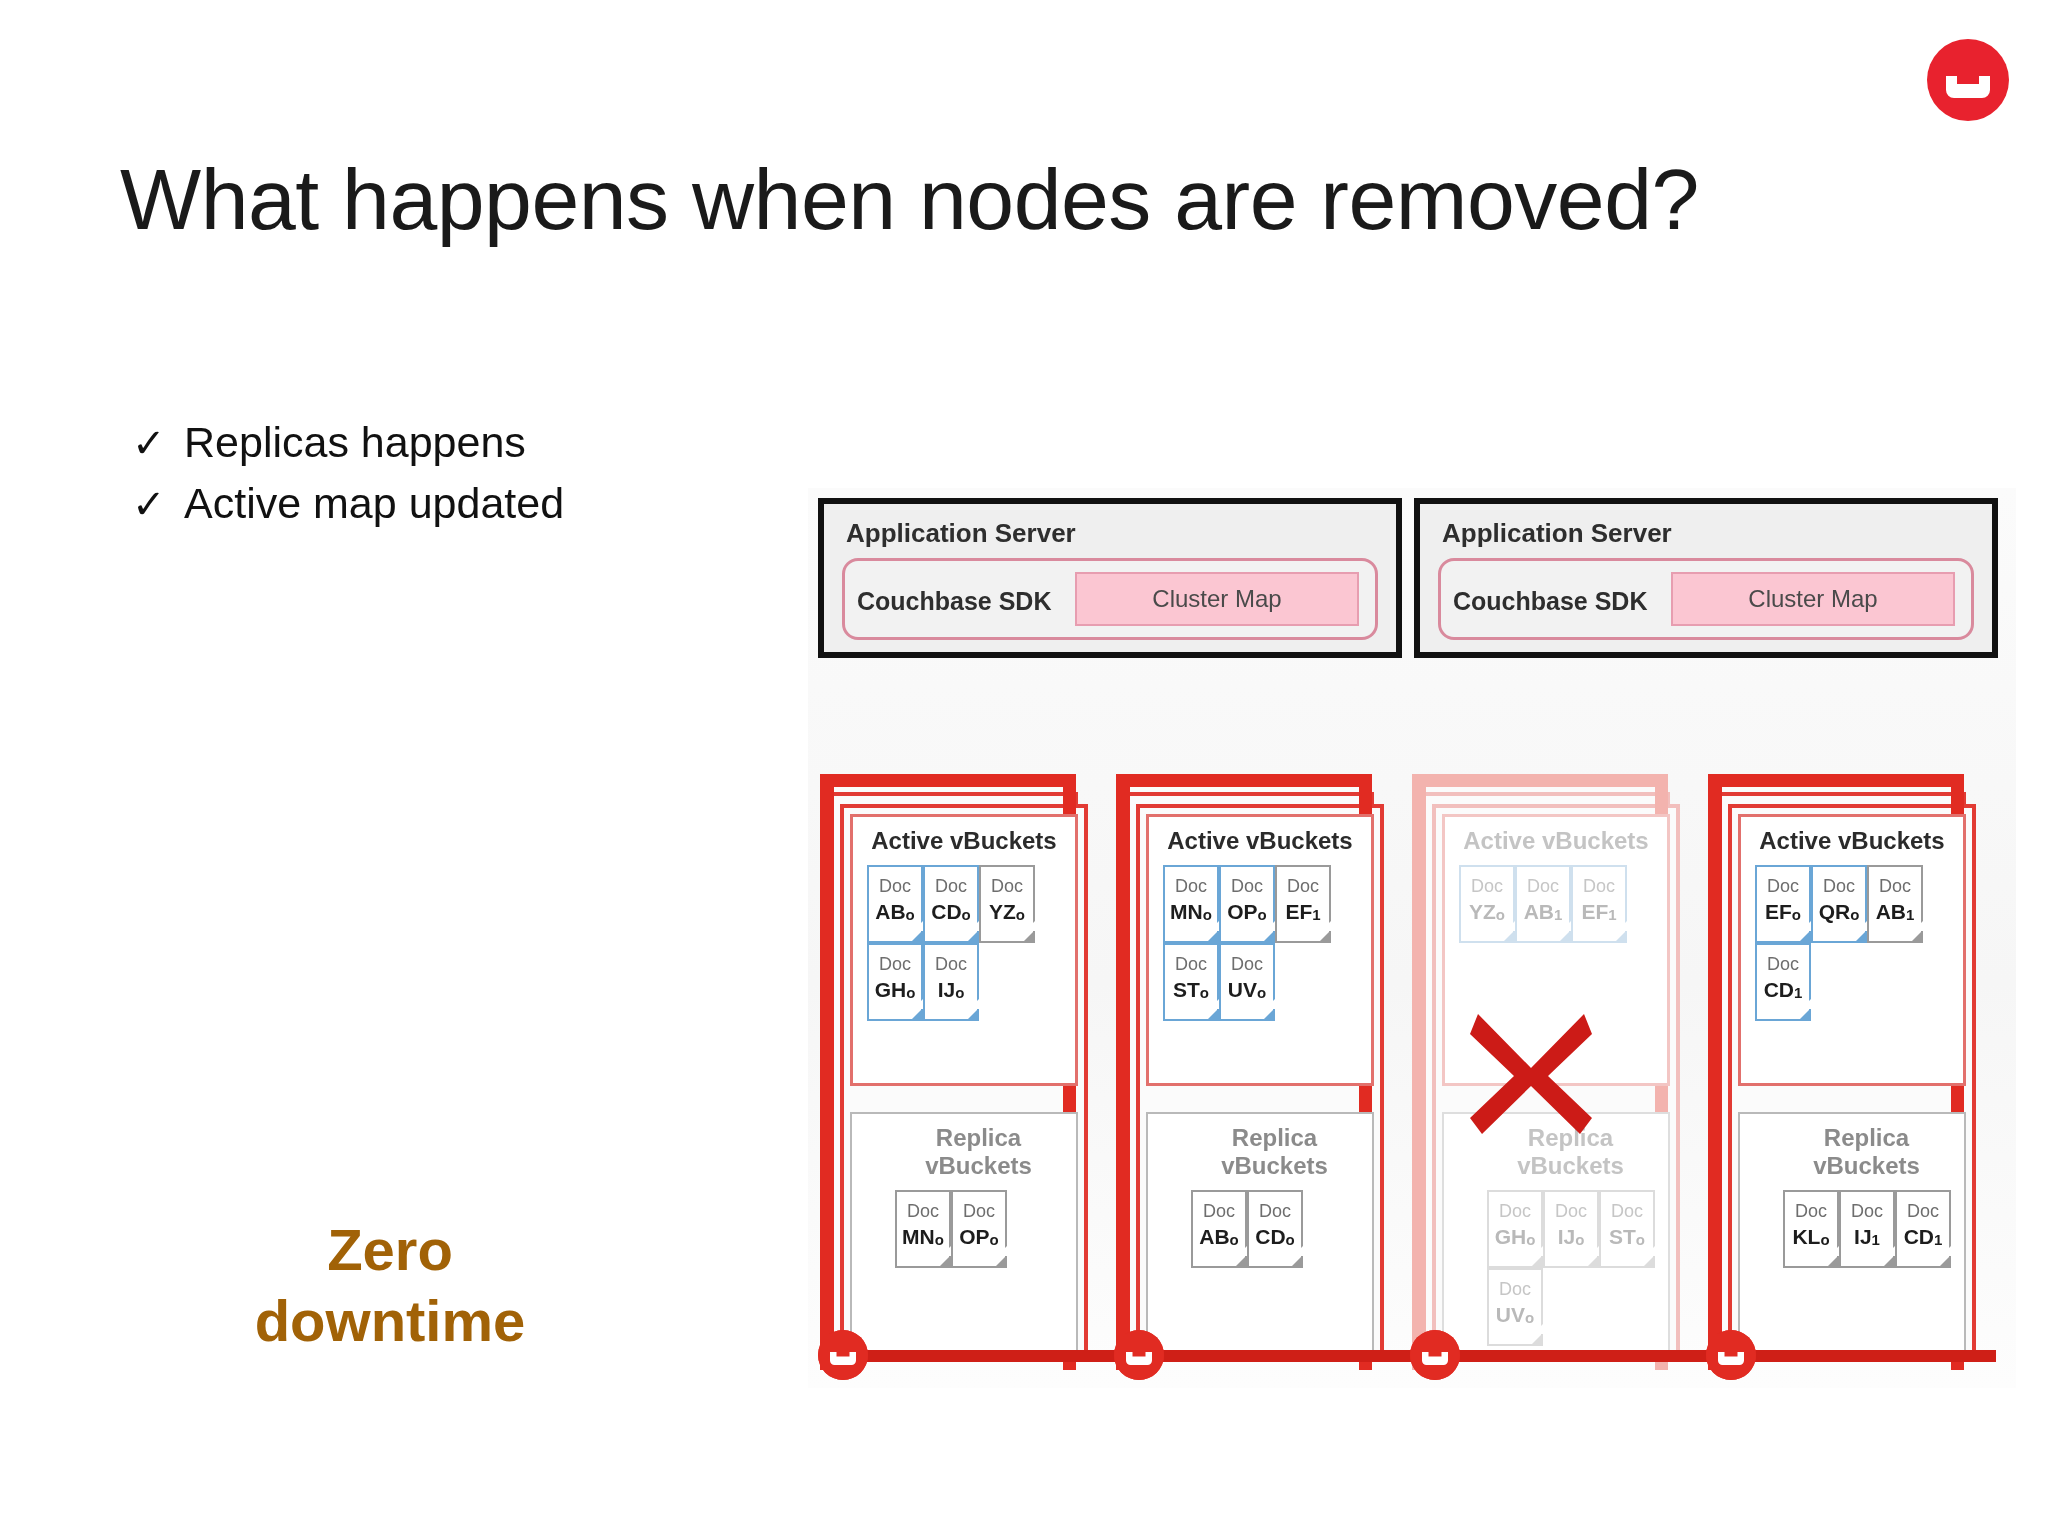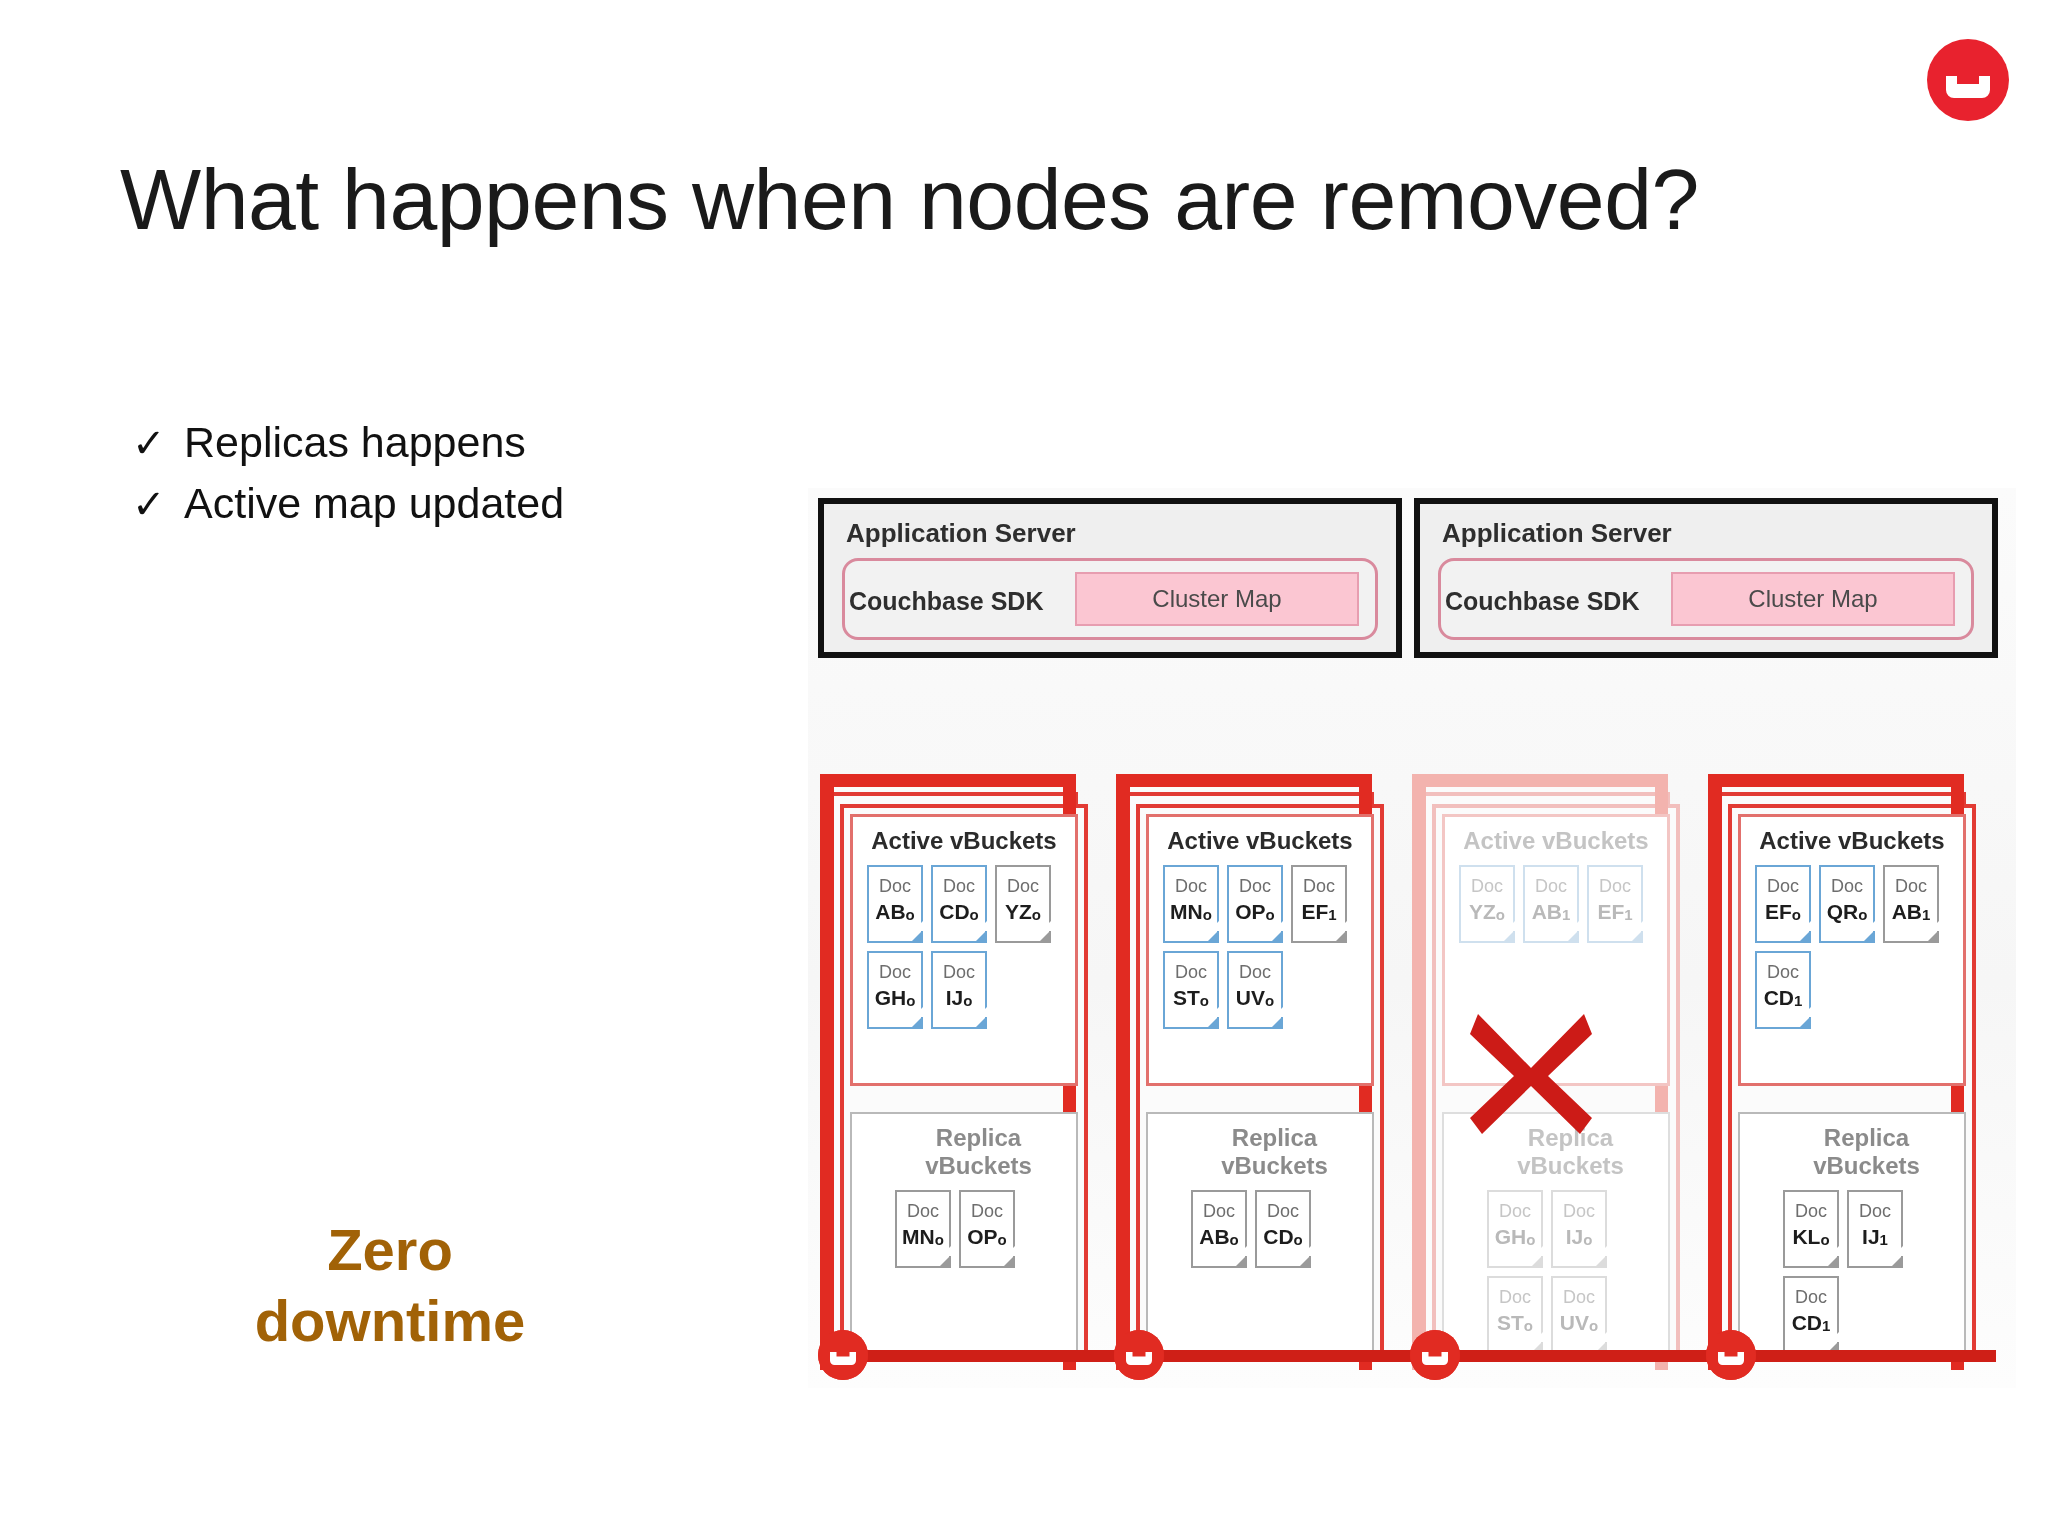--- a/index.html
+++ b/index.html
@@ -97,21 +97,21 @@
     position:absolute;
     left:18px; top:54px;
     right:18px; height:82px;
     border:3px solid #d98a9d;
     border-radius:16px;
     background:#f2f2f2;
     box-sizing:border-box;
   }
   .sdk-label{
     position:absolute;
-    left:4px; top:26px;
+    left:12px; top:26px;
     font-size:25px;
     font-weight:bold;
     color:#2e2e2e;
   }
   .cluster-map-box{
     position:absolute;
     left:230px; top:11px;
     right:16px; bottom:11px;
     background:#fbc6d2;
     border:2px solid #e79db0;
@@ -191,21 +191,21 @@
     font-weight:bold;
     margin-top:10px;
     color:#2b2b2b;
   }
   .vb-replica .vb-title{
     color:#8b8b8b;
   }
   .doc-grid{
     display:flex;
     flex-wrap:wrap;
-    gap:8px;
+    gap:0;
     padding:10px 0 0 14px;
   }
 
   
   .doc{
     position:relative;
     width:56px;height:78px;
     background:#ffffff;
     border:2px solid #6aa6d6;
     box-sizing:border-box;

